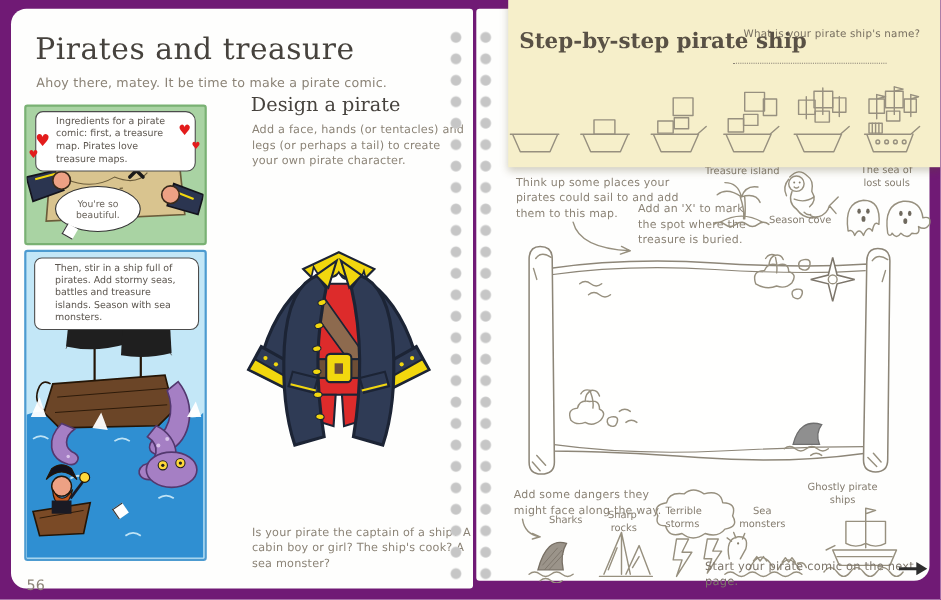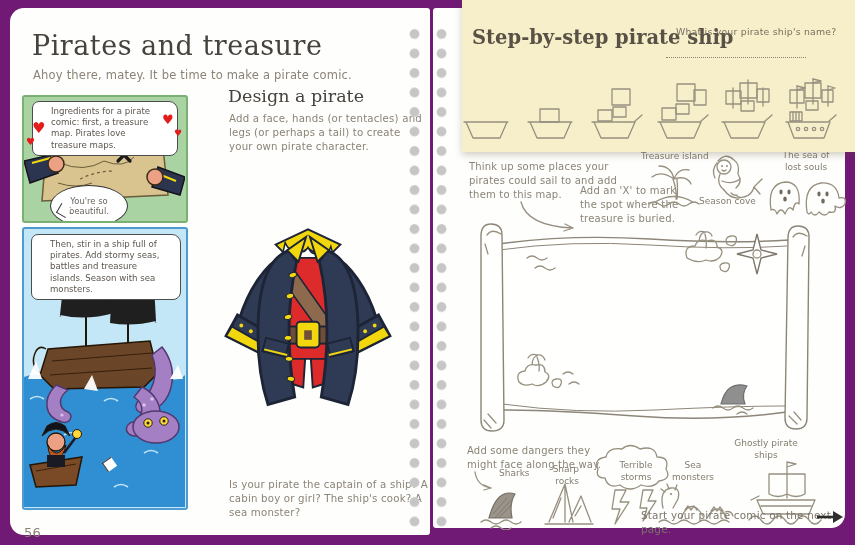--- a/index.html
+++ b/index.html
@@ -51,21 +51,21 @@
         <circle cx="32" cy="67" r="8" fill="#eda184" stroke="#3a2a1a" stroke-width="1.5"></circle>
         <polygon points="161,80 134,70 128,90 156,98" fill="#2b3550" stroke="#14141c" stroke-width="1.5"></polygon>
         <path d="M152,84 L132,76" stroke="#f2d70e" stroke-width="2"></path>
         <circle cx="131" cy="80" r="8" fill="#eda184" stroke="#3a2a1a" stroke-width="1.5"></circle>
       </svg>
       <span class="heart" style="left:8px;top:24px;font-size:15px;">♥</span>
       <span class="heart" style="left:2px;top:40px;font-size:10px;">♥</span>
       <span class="heart" style="left:138px;top:16px;font-size:13px;">♥</span>
       <span class="heart" style="left:150px;top:32px;font-size:9px;">♥</span>
       <div class="cap" style="left:8px;top:4px;width:146px;">Ingredients for a pirate comic: first, a treasure map. Pirates love treasure maps.</div>
-      <div class="bubble" style="left:26px;top:88px;width:78px;height:42px;">You're so beautiful.</div>
+      <div class="bubble" style="left:26px;top:72px;width:78px;height:42px;">You're so beautiful.</div>
       <div class="tail" style="left:34px;top:108px;border-left:1.5px solid #333;border-bottom:1.5px solid #333;transform:rotate(30deg);"></div>
     </div>
 
     <div class="panel" style="left:12px;top:219px;width:166px;height:283px;background:#c3e7f7;border:2.5px solid #4d9bd0;border-radius:3px;">
       <svg width="161" height="278" viewBox="0 0 161 278" style="position:absolute;left:0;top:0;">
         <path d="M0,148 Q14,142 28,148 T56,148 T84,148 T112,148 T140,148 T161,146 V278 H0 Z" fill="#2f8fd2"></path>
         <path d="M62,118 V30 M104,114 V40" stroke="#241506" stroke-width="2"></path>
         <path d="M62,30 L36,88 M104,40 L132,94 M62,36 L90,86" stroke="#555" stroke-width=".8"></path>
         <path d="M40,48 Q62,42 86,46 L90,84 Q62,92 36,86 Z" fill="#1f1f1f"></path>
         <path d="M46,24 Q62,20 82,23 L84,46 Q62,50 44,48 Z" fill="#1f1f1f"></path>
@@ -215,21 +215,21 @@
     <div class="lbl" style="left:106px;top:456px;width:40px;text-align:right;">Sharp rocks</div>
     <svg class="abs" style="left:108px;top:468px;" width="56" height="54" viewBox="0 0 56 54">
       <path class="sk" d="M8,46 L24,8 L32,46 M24,8 L24,46 M28,46 L40,20 L50,46 M4,48 H52"></path>
       <path class="sk" d="M34,40 l6,-10 M12,42 l8,-20"></path>
     </svg>
 
     <svg class="abs" style="left:158px;top:434px;" width="88" height="86" viewBox="0 0 88 86">
       <path d="M14,36 Q4,36 7,27 Q2,17 15,15 Q17,5 31,7 Q39,0 49,7 Q64,3 66,15 Q79,15 75,27 Q81,37 68,39 Q62,47 50,43 Q39,51 29,43 Q17,47 14,36 Z" fill="#fffffe" class="sk"></path>
       <path class="sk" d="M24,48 h11 l-6,12 h9 l-14,22 l5,-15 h-8 Z M52,48 h10 l-5,11 h8 l-13,20 l4,-13 h-7 Z"></path>
     </svg>
-    <div class="lbl" style="left:172px;top:452px;width:62px;text-align:center;">Terrible storms</div>
+    <div class="lbl" style="left:172px;top:452px;width:62px;text-align:left;">Terrible storms</div>
 
     <div class="lbl" style="left:238px;top:452px;width:44px;text-align:center;">Sea monsters</div>
     <svg class="abs" style="left:222px;top:470px;" width="84" height="52" viewBox="0 0 84 52">
       <path class="sk" d="M8,30 Q4,12 16,10 Q26,9 23,21 L18,30 M10,14 l-4,-3 M14,11 l-2,-5 M20,12 l2,-5"></path>
       <circle cx="16" cy="16" r="1" fill="#87806f"></circle>
       <path class="sk" d="M26,40 Q36,18 48,38 M30,32 l3,-4 l3,4 l3,-4 l3,4 M52,40 Q62,22 72,40 M56,33 l3,-4 l3,4 l3,-4 l3,4"></path>
       <path class="sk" d="M4,44 q5,-4 10,0 t10,0 t10,0 t10,0 t10,0 t10,0 t10,0 M70,34 q6,-2 8,4"></path>
     </svg>
 
     <div class="lbl" style="left:300px;top:430px;width:66px;text-align:center;">Ghostly pirate ships</div>

